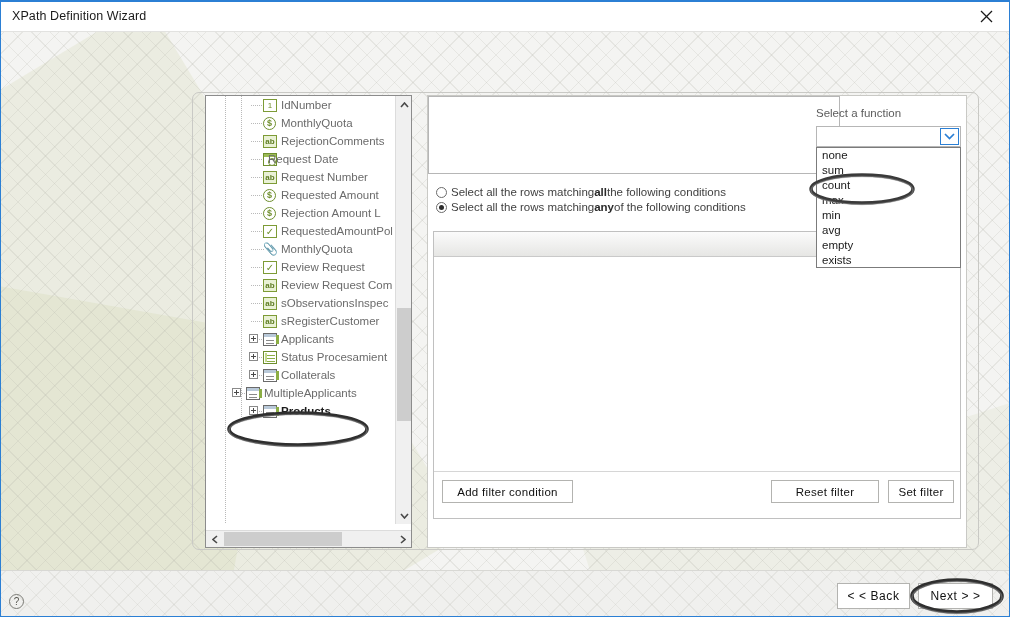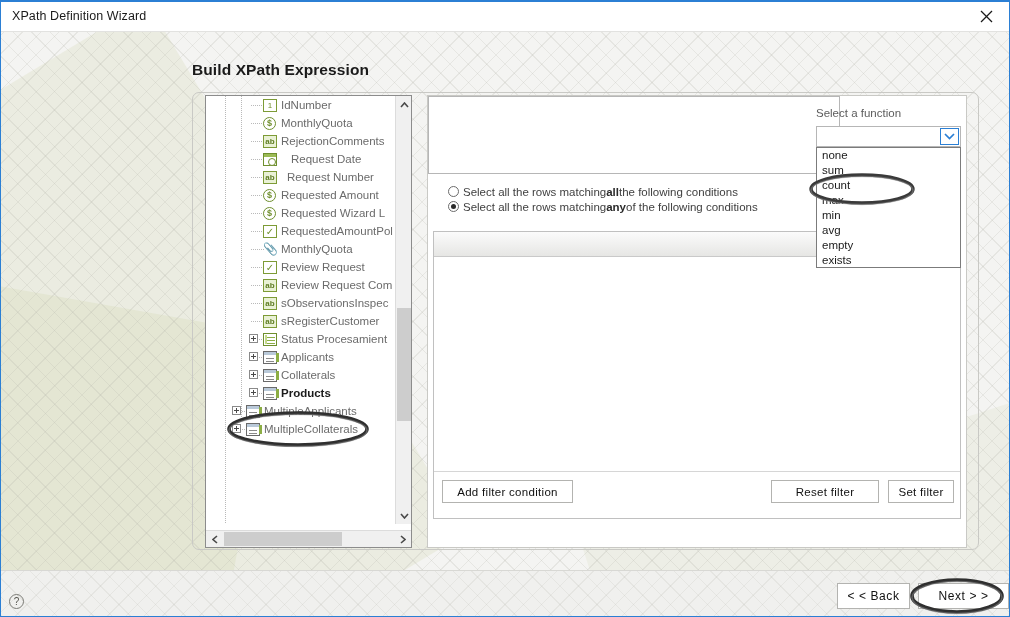--- a/index.html
+++ b/index.html
@@ -94,21 +94,21 @@
     position: absolute; top: 12px;
     height: 26px;
     background: #ffffff;
     border: 1px solid #b3b3b0;
     font-family: "Liberation Sans", sans-serif;
     font-size: 12px; color: #111;
     display: flex; align-items: center; justify-content: center;
     letter-spacing: .6px;
   }
   #back-btn { left: 836px; width: 73px; }
-  #next-btn { left: 917px; width: 91px; }
+  #next-btn { left: 917px; width: 75px; }
 
   
   #page-title {
     position: absolute; left: 191px; top: 59px;
     font-size: 15.5px; font-weight: bold; color: #1a1a1a;
     letter-spacing: .1px;
   }
 
   
   #panel {
@@ -290,22 +290,22 @@
     background:#ffffff; border:1px solid #7b7b7b;
     z-index: 30;
   }
   .dd-item {
     height:15px; padding-left:5px;
     font-size:11.5px; color:#1a1a1a; line-height:15px;
     white-space:nowrap;
   }
 
   .radio-row {
-    position:absolute; left:20px;
-    display:flex; 
+    position:absolute; left:8px;
+    display:flex; align-items:center;
     font-size:11.5px; color:#3f3f3f;
   }
   #radio-all { top:90px; }
   #radio-any { top:105px; }
   .radio {
     width:11px; height:11px; border:1px solid #6b6b6b;
     border-radius:50%; background:#fff; margin-right:4px;
     position:relative; flex:none;
   }
   .radio.checked::after {
@@ -364,21 +364,20 @@
   <div id="titlebar">
     <div id="title-text">XPath Definition Wizard</div>
     <div id="close-btn">
       <svg width="13" height="13" viewBox="0 0 13 13">
         <line x1="1" y1="1" x2="12" y2="12" stroke="#1a1a1a" stroke-width="1.3"></line>
         <line x1="12" y1="1" x2="1" y2="12" stroke="#1a1a1a" stroke-width="1.3"></line>
       </svg>
     </div>
   </div>
 
-  <div id="page-title">Build XPath Expression</div>
 
   <div id="panel"></div>
 
   <div id="treebox">
     <div id="tree-clip">
       <div class="guide" id="guide-a"></div>
       <div class="guide" id="guide-b"></div>
       <div id="tree-rows">
           <div class="tree-row">
             <span class="hdash" style="left:45px;top:9px;width:13px"></span>
@@ -394,36 +393,36 @@
             <span class="hdash" style="left:45px;top:9px;width:13px"></span>
             <span style="left:57px;top:3px" class="ticon ic-ab">ab</span>
             <span class="tlabel" style="left:75px">RejectionComments</span>
           </div>
           <div class="tree-row">
             <span class="hdash" style="left:45px;top:9px;width:13px"></span>
             <span style="left:57px;top:3px" class="ticon ic-cal">
               <b></b>
               <i></i>
             </span>
-            <span class="tlabel" style="left:85px">Request Date</span>
+            <span class="tlabel" style="left:62px">Request Date</span>
           </div>
           <div class="tree-row">
             <span class="hdash" style="left:45px;top:9px;width:13px"></span>
             <span style="left:57px;top:3px" class="ticon ic-ab">ab</span>
-            <span class="tlabel" style="left:81px">Request Number</span>
+            <span class="tlabel" style="left:75px">Request Number</span>
           </div>
           <div class="tree-row">
             <span class="hdash" style="left:45px;top:9px;width:13px"></span>
             <span style="left:57px;top:3px" class="ticon ic-money">$</span>
             <span class="tlabel" style="left:75px">Requested Amount</span>
           </div>
           <div class="tree-row">
             <span class="hdash" style="left:45px;top:9px;width:13px"></span>
             <span style="left:57px;top:3px" class="ticon ic-money">$</span>
-            <span class="tlabel" style="left:75px">Requested Wizard L</span>
+            <span class="tlabel" style="left:75px">Rejection Amount L</span>
           </div>
           <div class="tree-row">
             <span class="hdash" style="left:45px;top:9px;width:13px"></span>
             <span style="left:57px;top:3px" class="ticon ic-check">✓</span>
             <span class="tlabel" style="left:75px">RequestedAmountPol</span>
           </div>
           <div class="tree-row">
             <span class="hdash" style="left:45px;top:9px;width:13px"></span>
             <span style="left:57px;top:3px" class="ticon ic-clip">📎</span>
             <span class="tlabel" style="left:75px">MonthlyQuota</span>
@@ -440,20 +439,31 @@
           </div>
           <div class="tree-row">
             <span class="hdash" style="left:45px;top:9px;width:13px"></span>
             <span style="left:57px;top:3px" class="ticon ic-ab">ab</span>
             <span class="tlabel" style="left:75px">sObservationsInspec</span>
           </div>
           <div class="tree-row">
             <span class="hdash" style="left:45px;top:9px;width:13px"></span>
             <span style="left:57px;top:3px" class="ticon ic-ab">ab</span>
             <span class="tlabel" style="left:75px">sRegisterCustomer</span>
+          </div>
+          <div class="tree-row">
+            <span class="plus" style="left:43px;top:4px"></span>
+            <span class="hdash" style="left:53px;top:9px;width:5px"></span>
+            <span style="left:57px;top:3px" class="ticon ic-table">
+              <b></b>
+              <i></i>
+              <u></u>
+              <span class="ic-table-tail"></span>
+            </span>
+            <span class="tlabel" style="left:75px">Applicants</span>
           </div>
           <div class="tree-row">
             <span class="plus" style="left:43px;top:4px"></span>
             <span class="hdash" style="left:53px;top:9px;width:5px"></span>
             <span style="left:57px;top:3px" class="ticon ic-list">
               <b></b>
               <i style="top:3px"></i>
               <i style="top:6px"></i>
               <i style="top:9px"></i>
             </span>
@@ -461,65 +471,43 @@
           </div>
           <div class="tree-row">
             <span class="plus" style="left:43px;top:4px"></span>
             <span class="hdash" style="left:53px;top:9px;width:5px"></span>
             <span style="left:57px;top:3px" class="ticon ic-table">
               <b></b>
               <i></i>
               <u></u>
               <span class="ic-table-tail"></span>
             </span>
-            <span class="tlabel" style="left:75px">Applicants</span>
-          </div>
-          <div class="tree-row">
-            <span class="plus" style="left:43px;top:4px"></span>
-            <span class="hdash" style="left:53px;top:9px;width:5px"></span>
-            <span style="left:57px;top:3px" class="ticon ic-table">
+            <span class="tlabel" style="left:75px">Collaterals</span>
+          </div>
+          <div class="tree-row">
+            <span class="plus" style="left:26px;top:4px"></span>
+            <span class="hdash" style="left:36px;top:9px;width:5px"></span>
+            <span style="left:40px;top:3px" class="ticon ic-table">
               <b></b>
               <i></i>
               <u></u>
               <span class="ic-table-tail"></span>
             </span>
-            <span class="tlabel" style="left:75px">Collaterals</span>
+            <span class="tlabel" style="left:58px">MultipleApplicants</span>
           </div>
           <div class="tree-row bold">
             <span class="plus" style="left:43px;top:4px"></span>
             <span class="hdash" style="left:53px;top:9px;width:5px"></span>
             <span style="left:57px;top:3px" class="ticon ic-table">
               <b></b>
               <i></i>
               <u></u>
               <span class="ic-table-tail"></span>
             </span>
             <span class="tlabel" style="left:75px">Products</span>
-          </div>
-          <div class="tree-row">
-            <span class="plus" style="left:26px;top:4px"></span>
-            <span class="hdash" style="left:36px;top:9px;width:5px"></span>
-            <span style="left:40px;top:3px" class="ticon ic-table">
-              <b></b>
-              <i></i>
-              <u></u>
-              <span class="ic-table-tail"></span>
-            </span>
-            <span class="tlabel" style="left:58px">MultipleApplicants</span>
-          </div>
-          <div class="tree-row">
-            <span class="plus" style="left:26px;top:4px"></span>
-            <span class="hdash" style="left:36px;top:9px;width:5px"></span>
-            <span style="left:40px;top:3px" class="ticon ic-table">
-              <b></b>
-              <i></i>
-              <u></u>
-              <span class="ic-table-tail"></span>
-            </span>
-            <span class="tlabel" style="left:58px">MultipleCollaterals</span>
           </div>
         </div>
     </div>
 
     <div id="tree-vsb">
       <div class="arrow up">
         <svg width="9" height="6" viewBox="0 0 9 6">
             <polyline points="1,5 4.5,1 8,5" fill="none" stroke="#4a4a4a" stroke-width="1.6"></polyline>
           </svg>
       </div>

